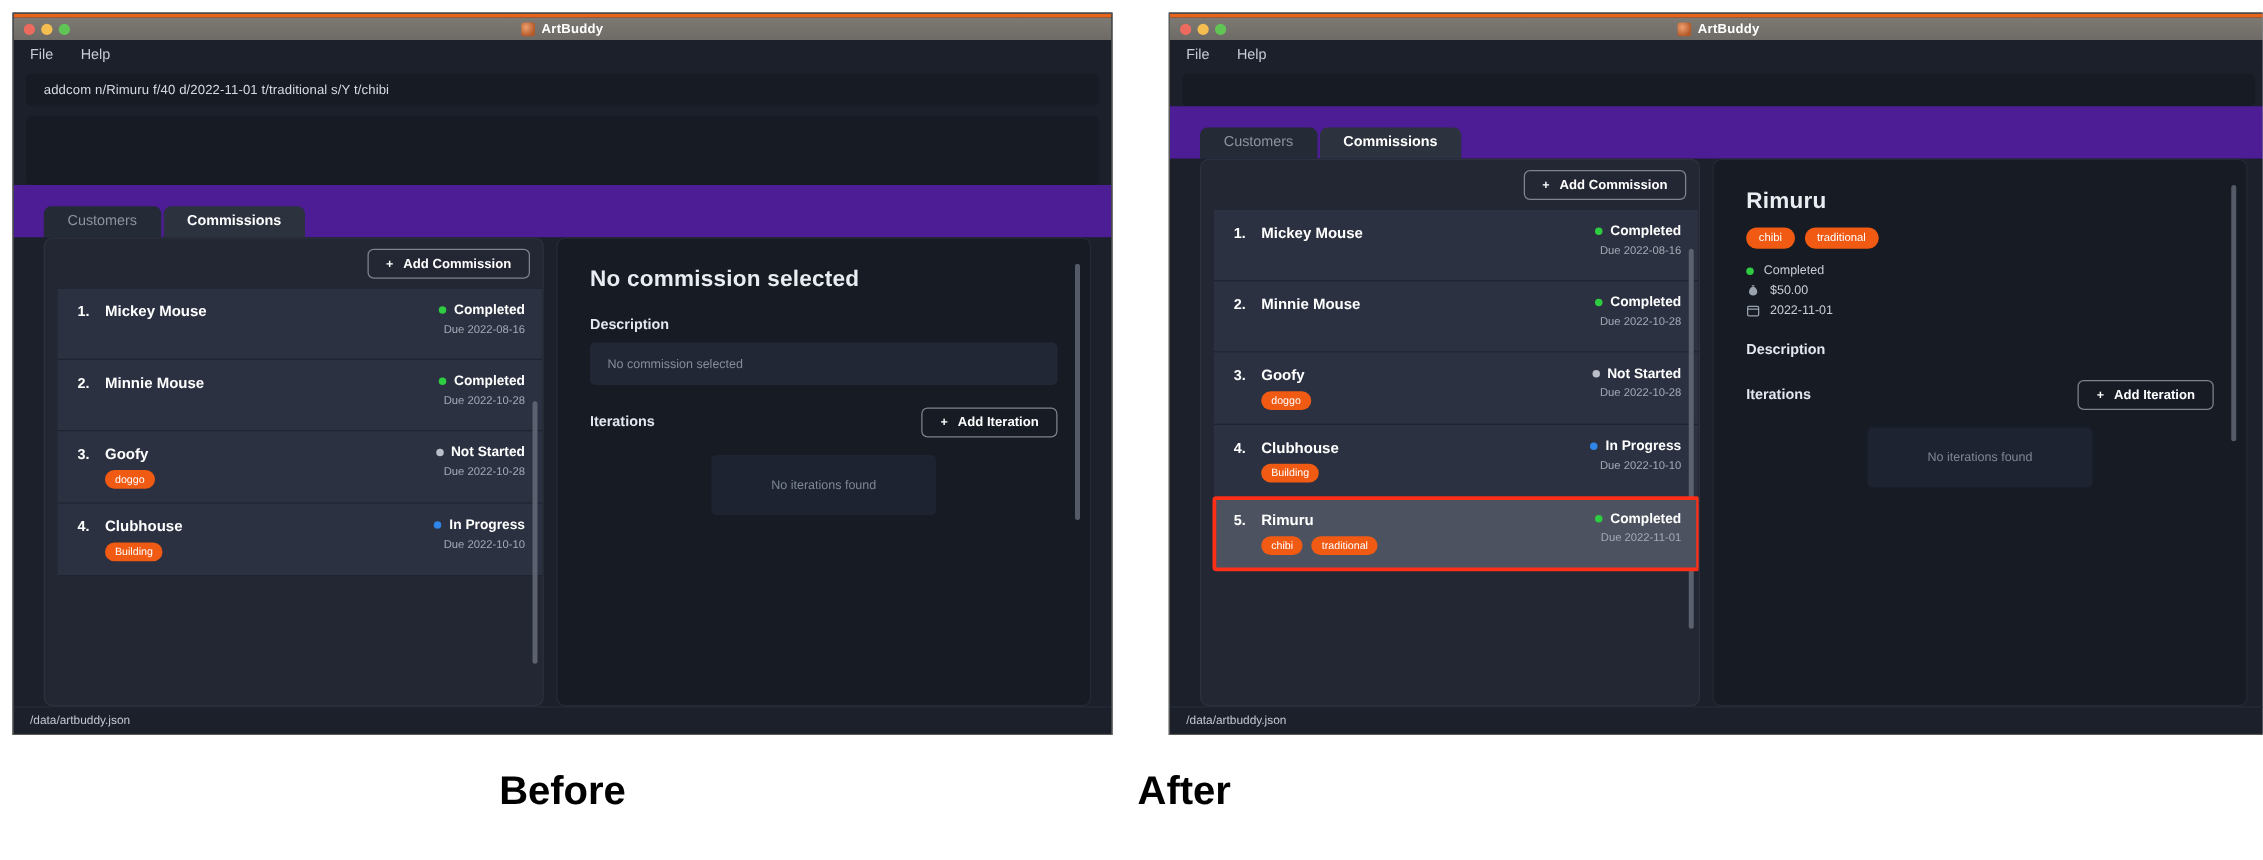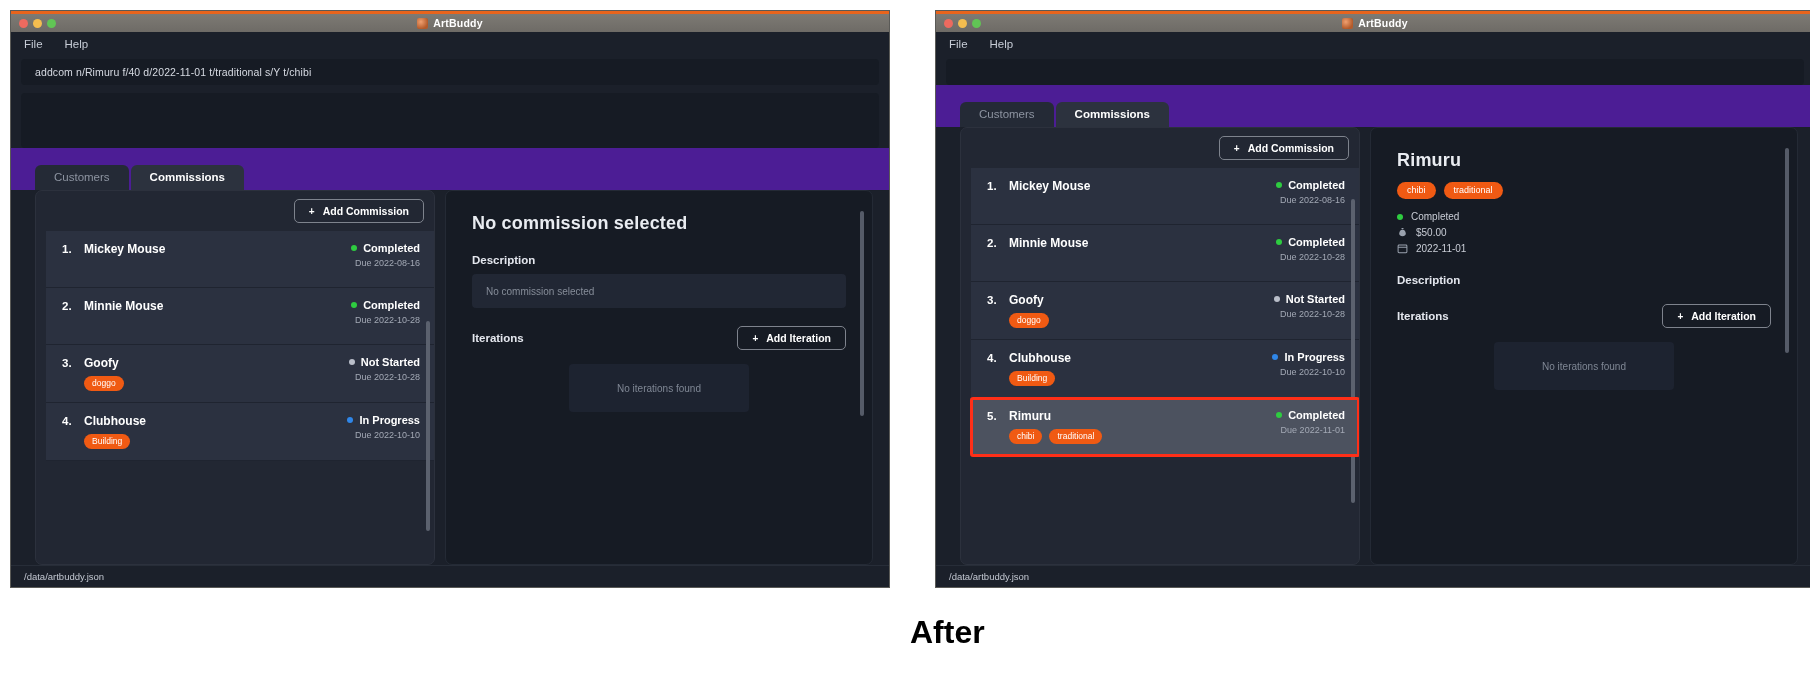--- a/index.html
+++ b/index.html
@@ -581,14 +581,15 @@
           <div class="detail-scroll-thumb"></div>
         </div>
       </div>
     </div>
 
     <div class="statusbar">
       <span>/data/artbuddy.json</span>
     </div>
   </div>
 
+  <div class="caption before-cap">Before</div>
   <div class="caption after-cap">After</div>
 </div>
 
 </body></html>

